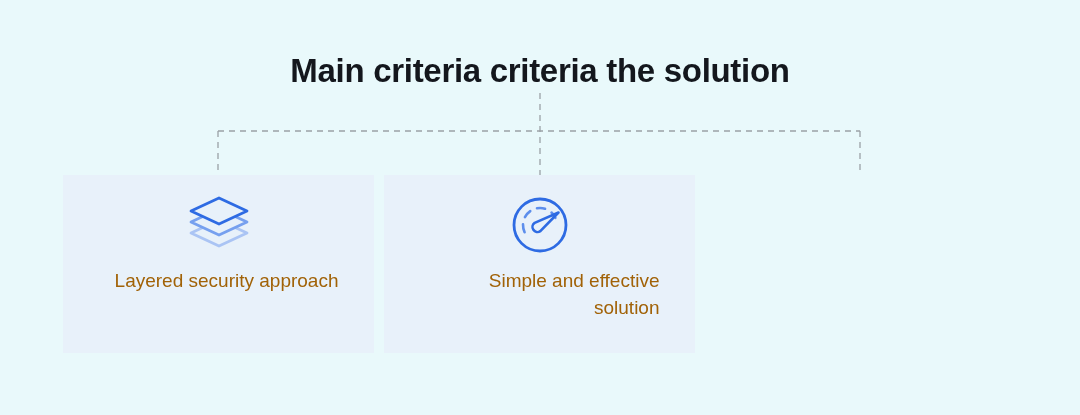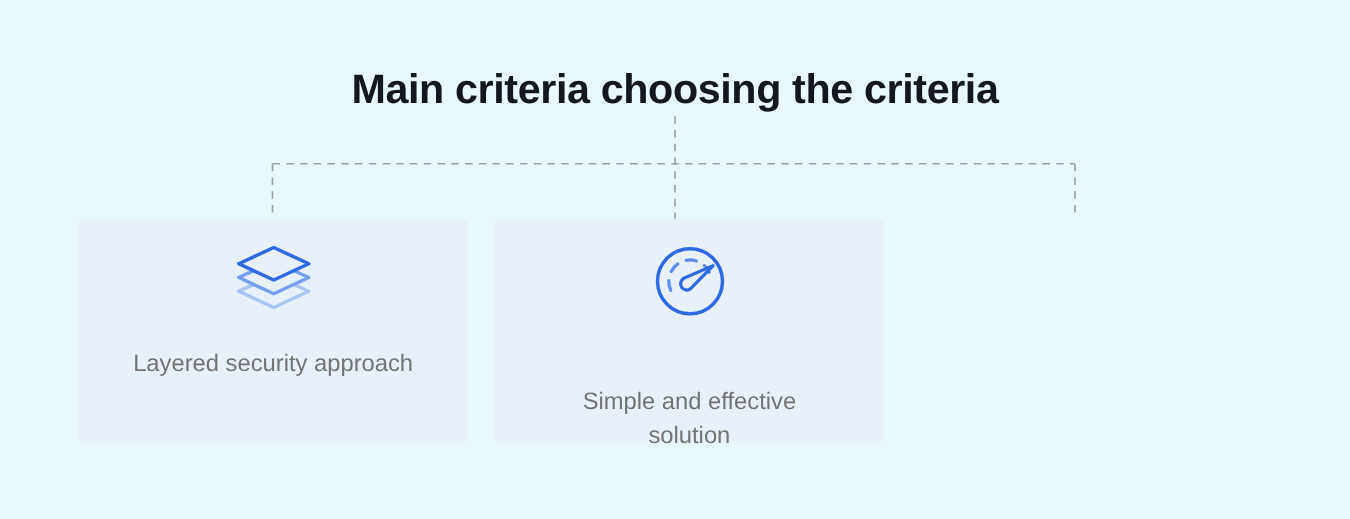--- a/index.html
+++ b/index.html
@@ -35,48 +35,48 @@
     position: absolute;
     top: 175px;
     width: 311px;
     height: 178px;
     background: #e8f1fa;
     display: flex;
     flex-direction: column;
     align-items: center;
   }
   .card-1 { left: 63px; }
-  .card-2 { left: 396px; gap: 30px; }
+  .card-2 { left: 384px; }
   .card-3 { left: 705px; }
 
   .icon-box {
     margin-top: 20px;
     width: 64px;
     height: 60px;
     display: flex;
     align-items: center;
     justify-content: center;
   }
 
   .card-label {
-    margin-top: 23px;
+    margin-top: 12px;
     width: 240px;
-    text-align: center;
+    text-align: right;
     font-size: 19px;
     font-weight: 500;
     line-height: 27px;
-    color: #737373;
+    color: #a16207;
   }
 </style>
 </head>
 <body>
 
 <div class="canvas">
 
-  <div class="title">Main criteria choosing the criteria</div>
+  <div class="title">Main criteria criteria the solution</div>
 
   <svg class="connector-svg" width="1080" height="415" viewBox="0 0 1080 415" aria-hidden="true">
     <g stroke="#9aa1a6" stroke-width="1.3" stroke-dasharray="6 5" fill="none">
       <line x1="540" y1="93" x2="540" y2="175"></line>
       <line x1="218" y1="131" x2="860" y2="131"></line>
       <line x1="218" y1="131" x2="218" y2="175"></line>
       <line x1="860" y1="131" x2="860" y2="175"></line>
     </g>
   </svg>
 

